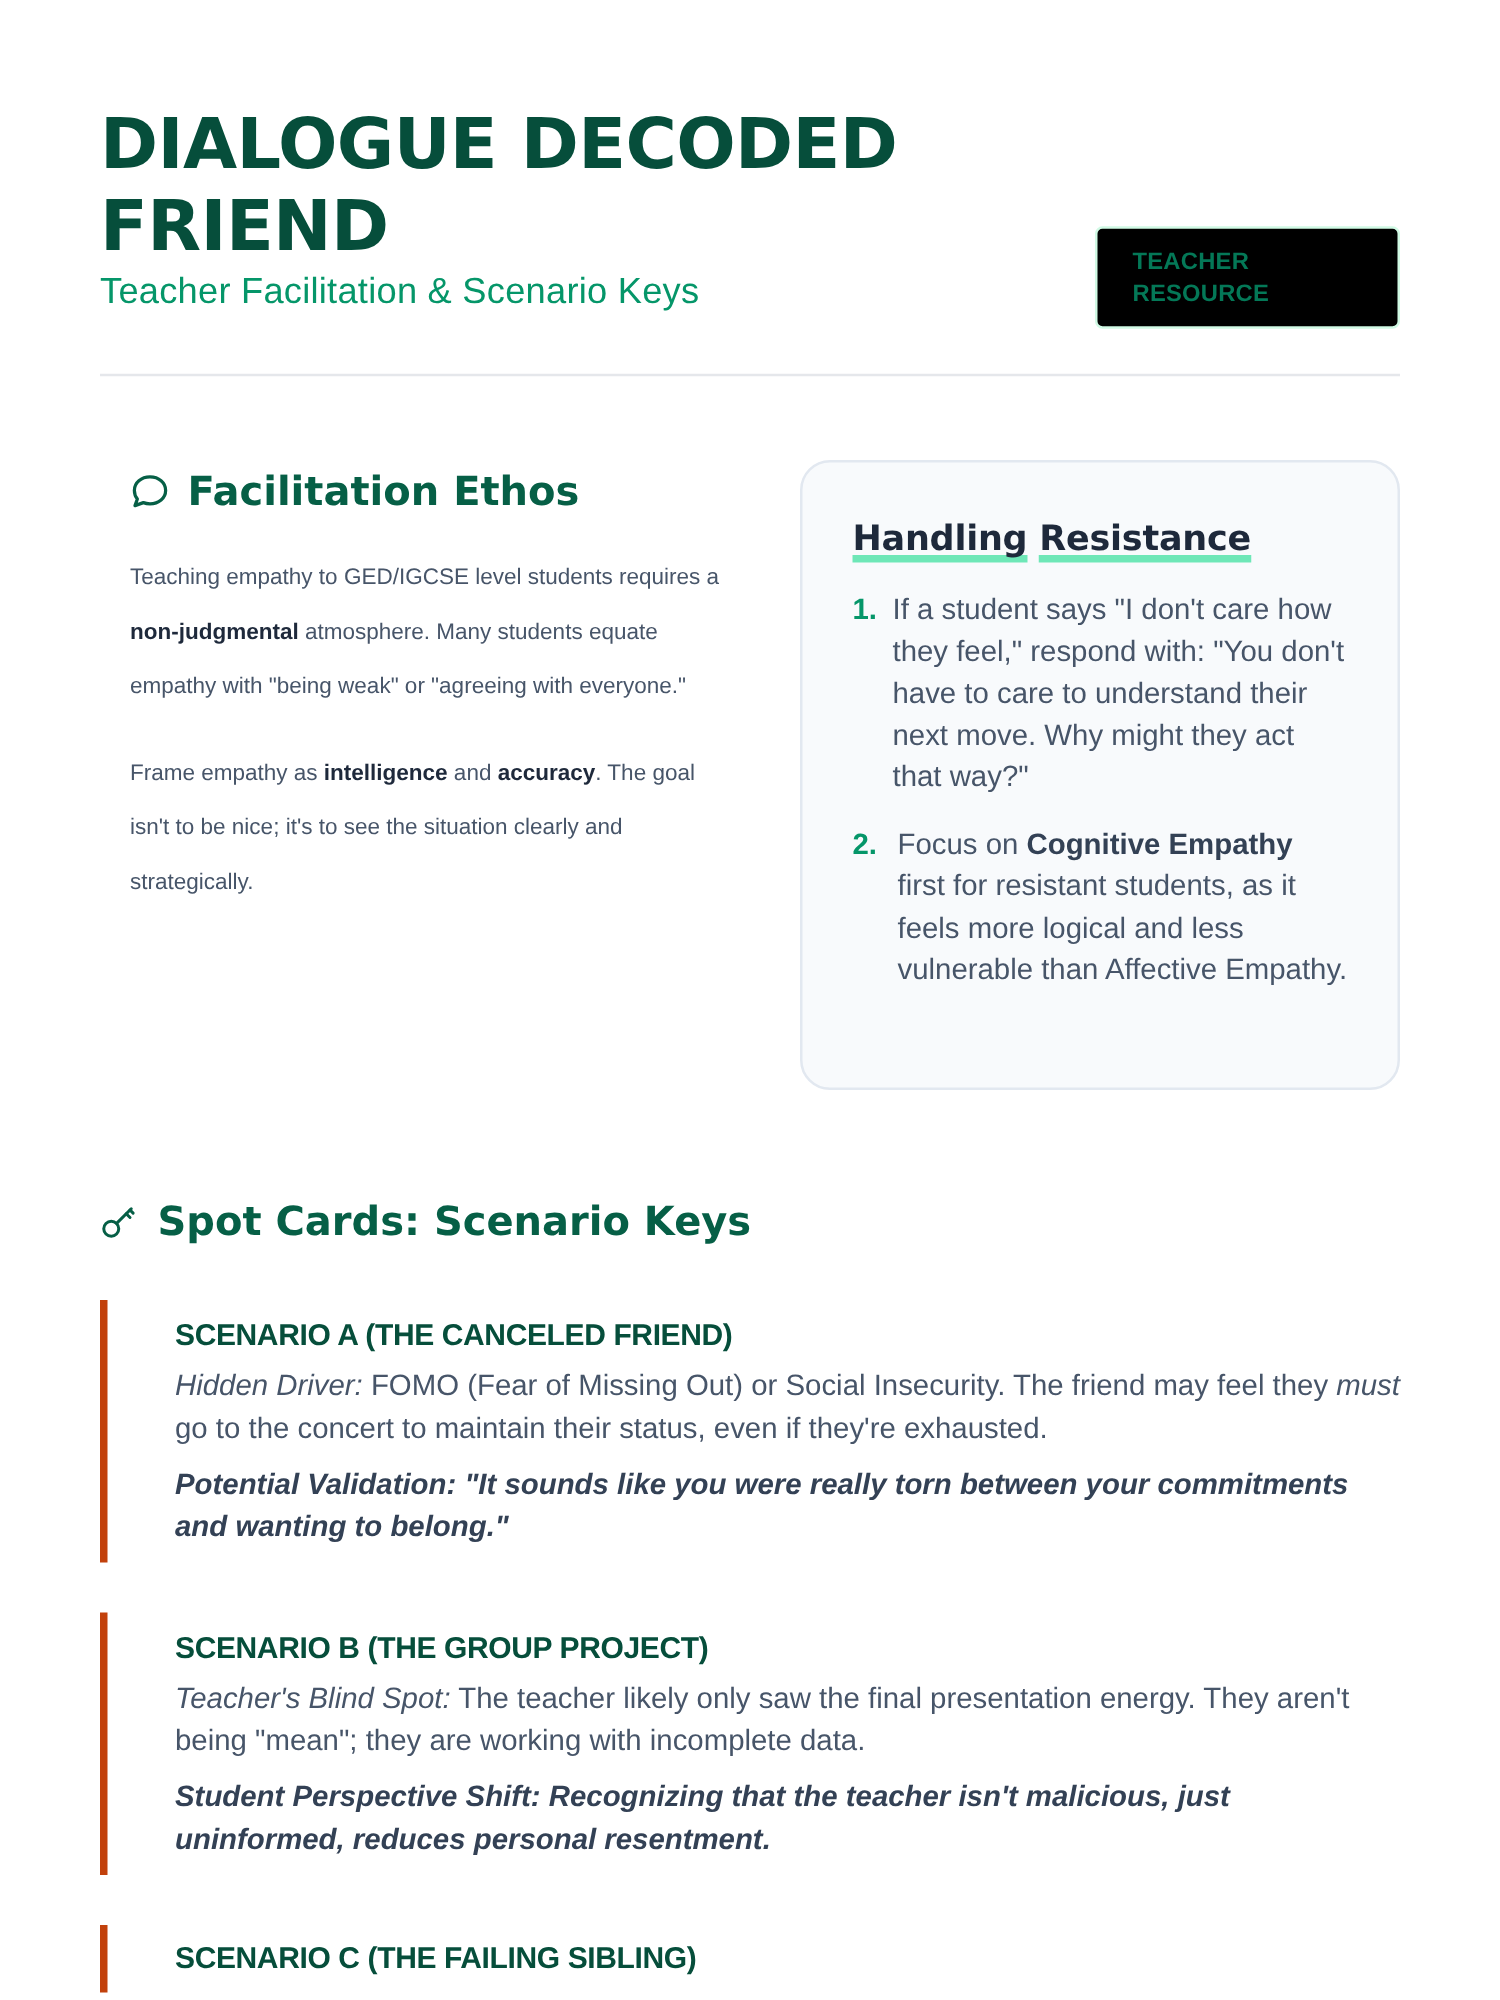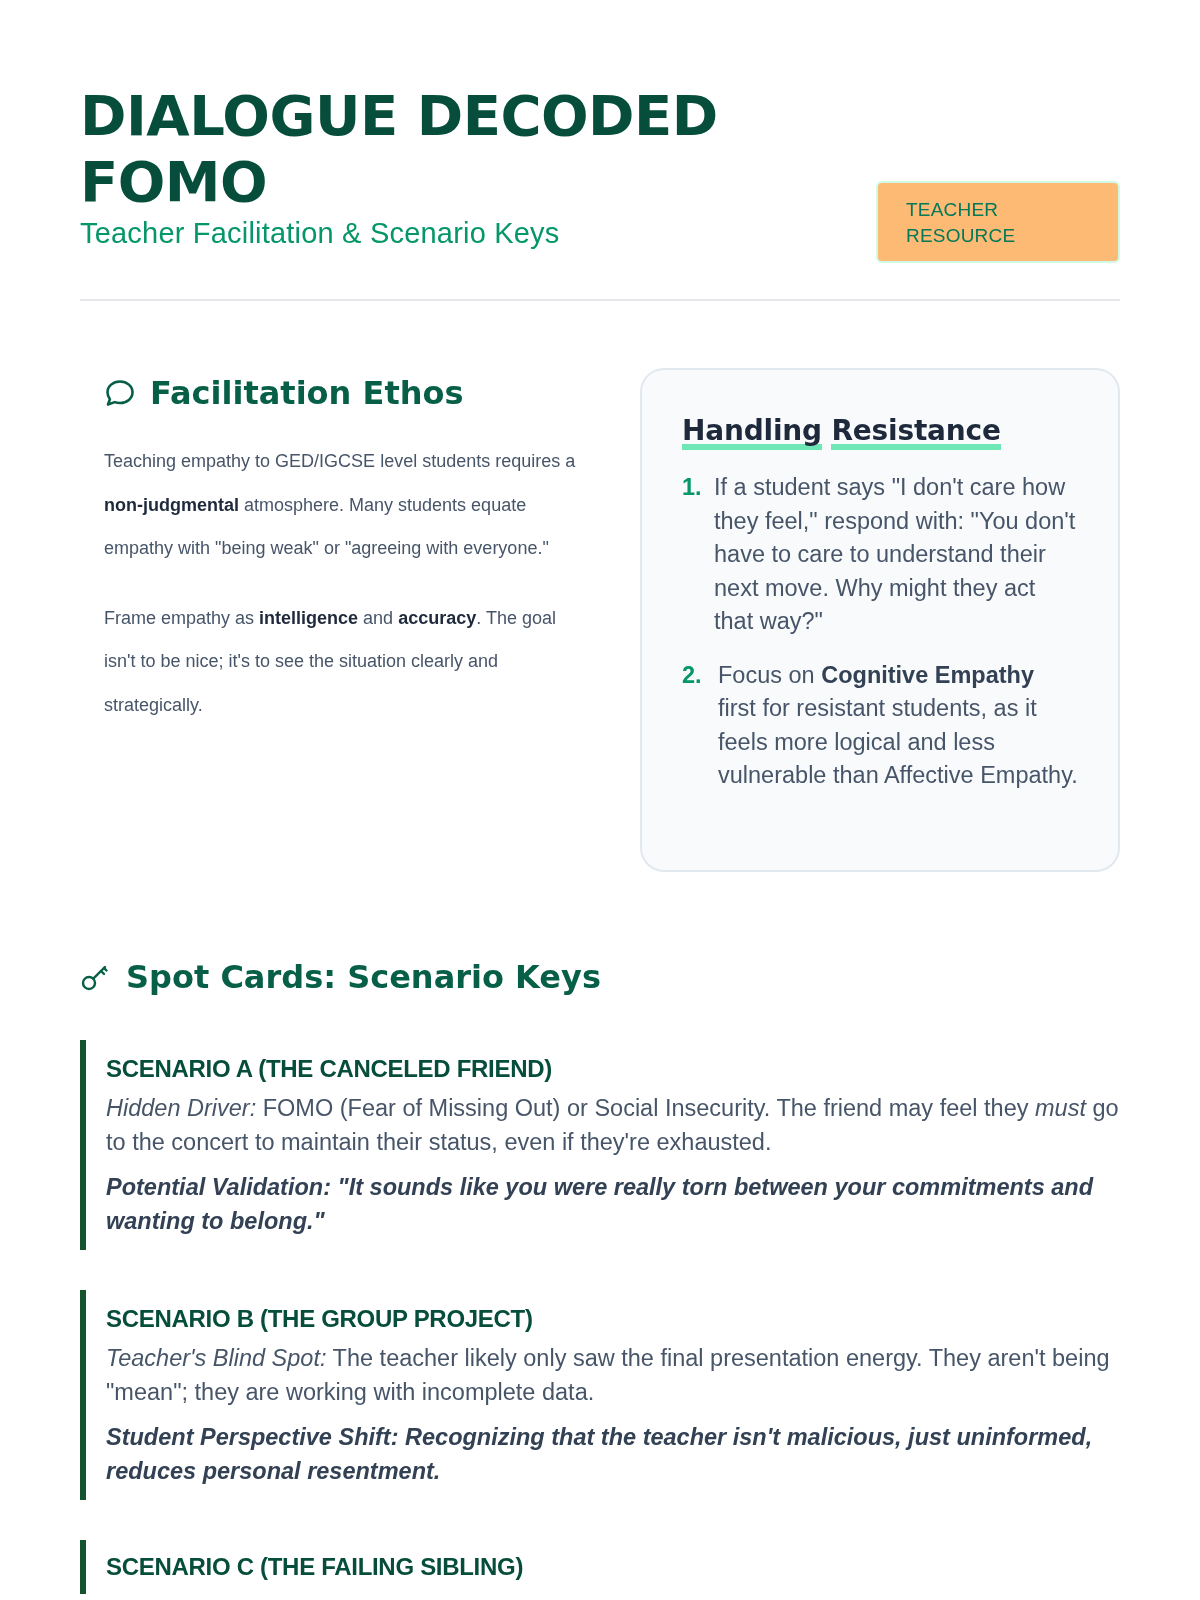--- a/index.html
+++ b/index.html
@@ -25,25 +25,25 @@
       color: #059669;
       margin-top: 2px;
       letter-spacing: 0.2px;
     }
     .badge {
       position: absolute;
       right: 0;
       top: 98px;
       width: 244px;
       height: 82px;
-      background: #fdba74;
+      background: #000000;
       border: 2px solid #d1fae5;
       border-radius: 6px;
       padding: 14px 28px;
-      font-weight: 400;
+      font-weight: 700;
       font-size: 19px;
       line-height: 26px;
       color: #047857;
       letter-spacing: 0.2px;
       margin-left: 45px;
     }
     .divider {
       height: 2px;
       background: #e5e7eb;
       margin-top: 0;
@@ -99,22 +99,22 @@
     .res-list li { display: flex; font-size: 23.5px; line-height: 33.5px; color: #475569; }
     .res-list li + li { margin-top: 20px; }
     .res-list .num { color: #059669; font-weight: 700; width: 32px; flex: none; }
     .res-list .num2 { width: 36px; }
     .res-list b { color: #334155; font-weight: 700; text-align: center; }
 
     
     .echo-title { margin-top: 86px; }
     .scenario {
       position: relative;
-      border-left: 6px solid #14532d;
-      padding: 14px 0 12px 20px;
+      border-left: 6px solid #c2410c;
+      padding: 14px 0 12px 54px;
       width: 1040px;
     }
     .scenario + .scenario { margin-top: 40px; }
     .scenario.first { margin-top: 44px; }
     .scn-title {
       font-weight: 700;
       font-size: 24px;
       color: #064e3b;
       letter-spacing: -0.3px;
       line-height: 30px;
@@ -124,21 +124,21 @@
     .scn-quote { font-size: 23.5px; line-height: 33.5px; color: #334155; font-style: italic; font-weight: 600; margin-top: 12px; }
     .scenario.last { padding-top: 12px; }
   </style>
 </head>
 <body>
 
 <div class="page">
   <header class="header">
     <h1 class="title">
       <span>DIALOGUE DECODED</span><br>
-      <span>FOMO</span>
+      <span>FRIEND</span>
     </h1>
     <div class="subtitle">Teacher Facilitation &amp; Scenario Keys</div>
     <div class="badge">
       <span>TEACHER</span><br>
       <span>RESOURCE</span>
     </div>
   </header>
   <div class="divider"></div>
 
   <section class="ethos-row">

